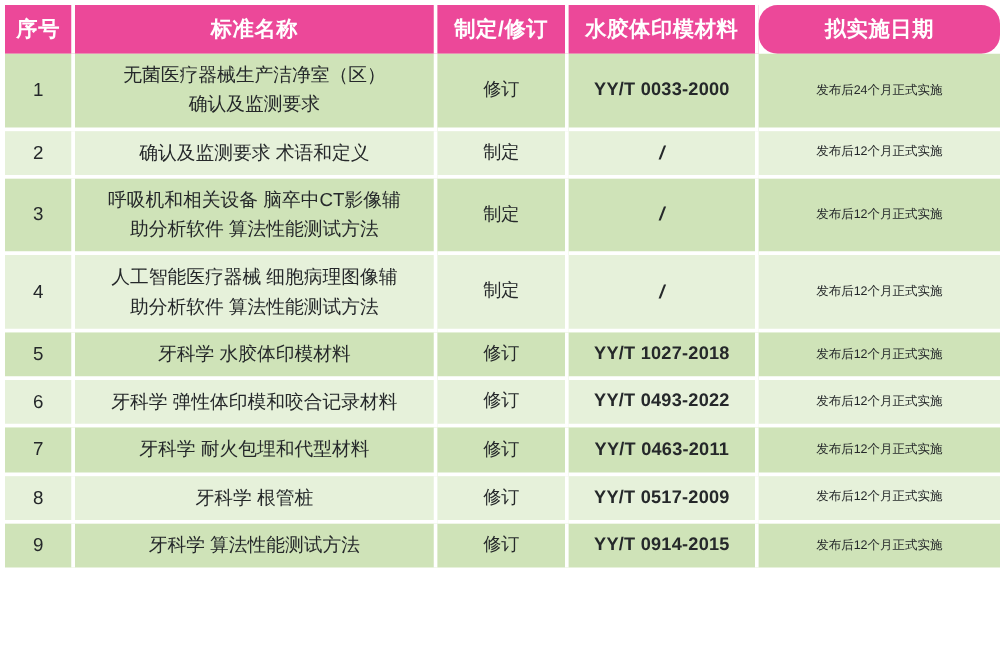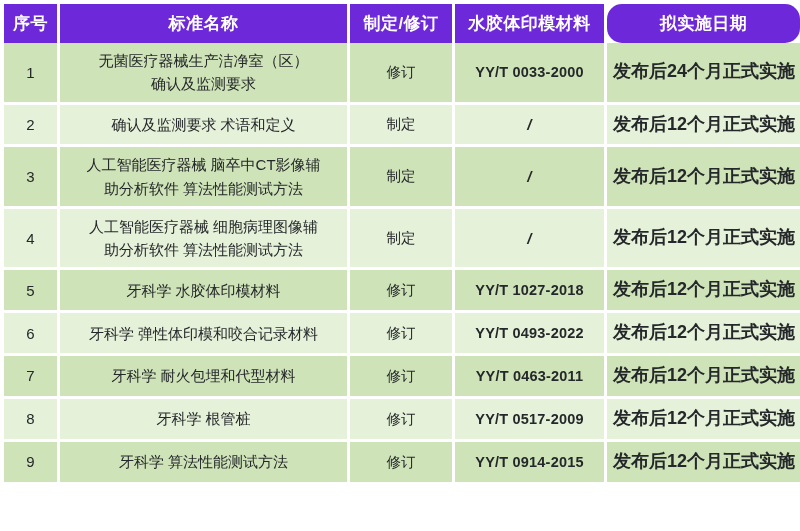--- a/index.html
+++ b/index.html
@@ -31,21 +31,21 @@
 
   
   col.c-seq   { width: 56px;  }
   col.c-name  { width: 290px; }
   col.c-type  { width: 105px; }
   col.c-code  { width: 152px; }
   col.c-date  { width: 193px; }
 
   
   thead th {
-    background: #6d28d9;
+    background: #ec4899;
     color: #ffffff;
     font-size: 17px;
     font-weight: bold;
     height: 39px;
     line-height: 39px;
     padding: 0 2px;
     text-align: center;
     vertical-align: middle;
     border-right: 3px solid #ffffff;
     white-space: nowrap;
@@ -67,21 +67,21 @@
   tbody td:last-child { border-right: none; }
   tbody tr:last-child td { border-bottom: none; }
 
   tbody tr.row-odd  td { background: #cfe3b8; }
   tbody tr.row-even td { background: #e6f1da; }
 
   td.cell-seq  { font-size: 15px; }
   td.cell-name { font-size: 15px; }
   td.cell-type { font-size: 14.5px; white-space: nowrap; }
   td.cell-code { font-size: 14.5px; white-space: nowrap; letter-spacing: 0.2px; font-weight: bold; }
-  td.cell-date { font-size: 18px; white-space: nowrap; font-weight: bold; }
+  td.cell-date { font-size: 10px; white-space: nowrap; }
   td.cell-code.is-slash { font-size: 15px; font-style: italic; }
 </style>
 </head>
 <body>
 
 <div id="table-wrap">
   <table class="std-table">
     <colgroup>
       <col class="c-seq">
       <col class="c-name">
@@ -114,21 +114,21 @@
           <td class="cell-name">
             <div>确认及监测要求 术语和定义</div>
           </td>
           <td class="cell-type">制定</td>
           <td class="cell-code is-slash">/</td>
           <td class="cell-date">发布后12个月正式实施</td>
         </tr>
         <tr class="row-odd">
           <td class="cell-seq">3</td>
           <td class="cell-name">
-            <div>人工智能医疗器械 脑卒中CT影像辅</div>
+            <div>呼吸机和相关设备 脑卒中CT影像辅</div>
             <div>助分析软件 算法性能测试方法</div>
           </td>
           <td class="cell-type">制定</td>
           <td class="cell-code is-slash">/</td>
           <td class="cell-date">发布后12个月正式实施</td>
         </tr>
         <tr class="row-even">
           <td class="cell-seq">4</td>
           <td class="cell-name">
             <div>人工智能医疗器械 细胞病理图像辅</div>

